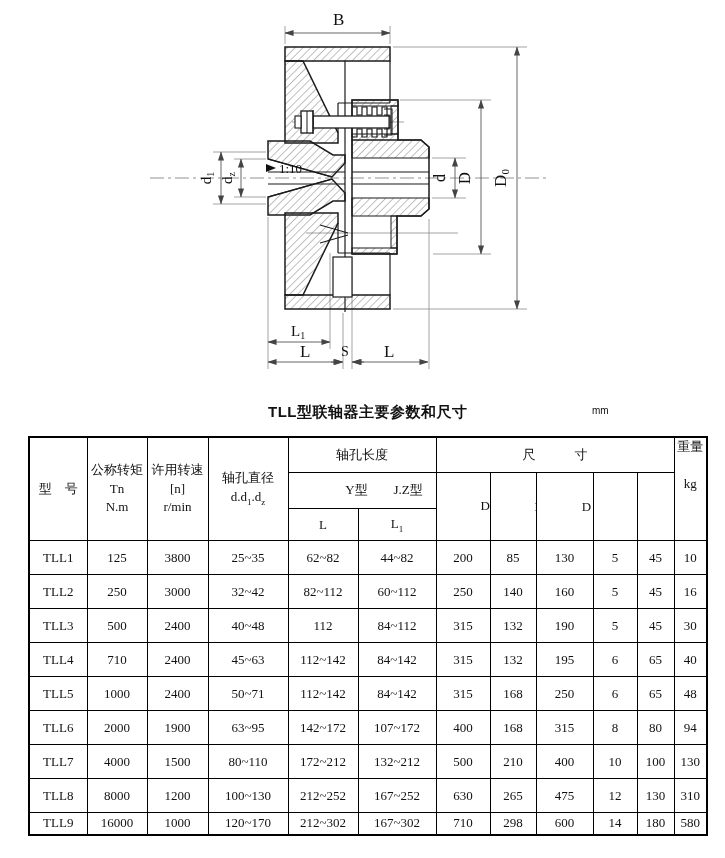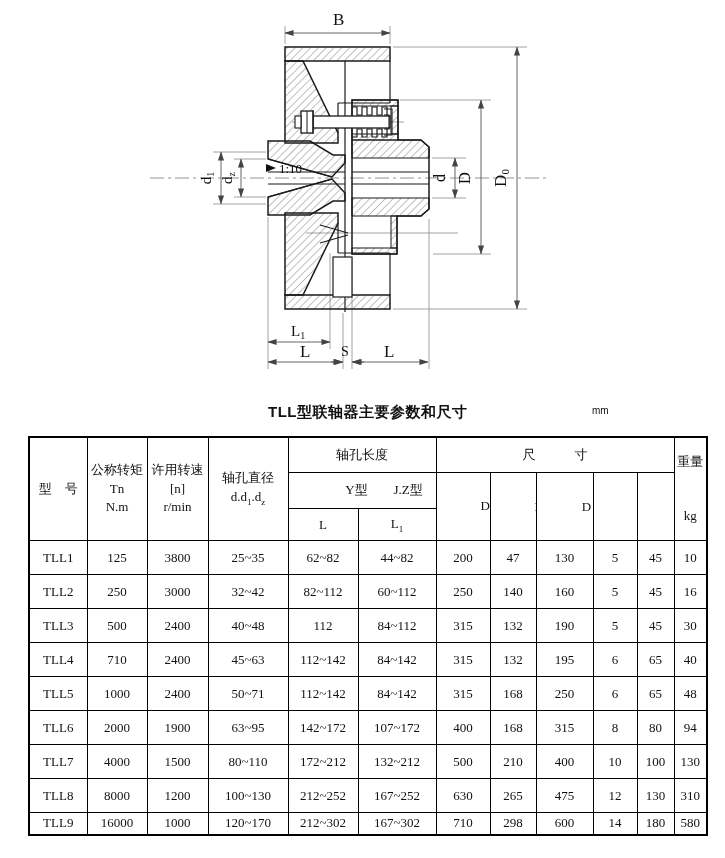--- a/index.html
+++ b/index.html
@@ -12,21 +12,21 @@
   .unit{position:absolute;left:592px;top:2px;font-family:"Liberation Sans",sans-serif;font-size:10px;}
   table.params{position:absolute;left:28px;top:436px;width:678px;border-collapse:collapse;
                border:2px solid #000;table-layout:fixed;}
   table.params td{border:1px solid #000;text-align:center;vertical-align:middle;
                   font-family:"Liberation Serif",serif;font-size:13px;padding:0;overflow:hidden;}
   td.hdr{font-size:12.5px;line-height:1.45;}
   td.hdr .ln{display:block;}
   sub{font-size:9px;}
   .spread{display:flex;justify-content:space-around;align-items:center;}
   tr.h1 td{height:34px;} tr.h2 td{height:35px;padding-left:44px;} tr.h3 td{height:31px;}
-  .wcell{height:100%;display:flex;flex-direction:column;justify-content:center;gap:35px;}
+  .wcell{height:100%;display:flex;flex-direction:column;justify-content:flex-start;gap:18px;}
 </style>
 </head>
 <body>
 
 <div class="page">
 
   <svg width="725" height="398" viewBox="0 0 725 398">
     <defs>
       <pattern id="hatch" patternUnits="userSpaceOnUse" width="5.5" height="5.5" patternTransform="rotate(45)">
         <line x1="0" y1="0" x2="0" y2="5.5" stroke="#4a4a4a" stroke-width="0.7"></line>
@@ -179,21 +179,21 @@
     </tbody>
     <tbody>
         <tr style="height: 34px;">
           <td>TLL1</td>
           <td>125</td>
           <td>3800</td>
           <td>25~35</td>
           <td>62~82</td>
           <td>44~82</td>
           <td>200</td>
-          <td>47</td>
+          <td>85</td>
           <td>130</td>
           <td>5</td>
           <td>45</td>
           <td>10</td>
         </tr>
         <tr style="height: 34px;">
           <td>TLL2</td>
           <td>250</td>
           <td>3000</td>
           <td>32~42</td>

